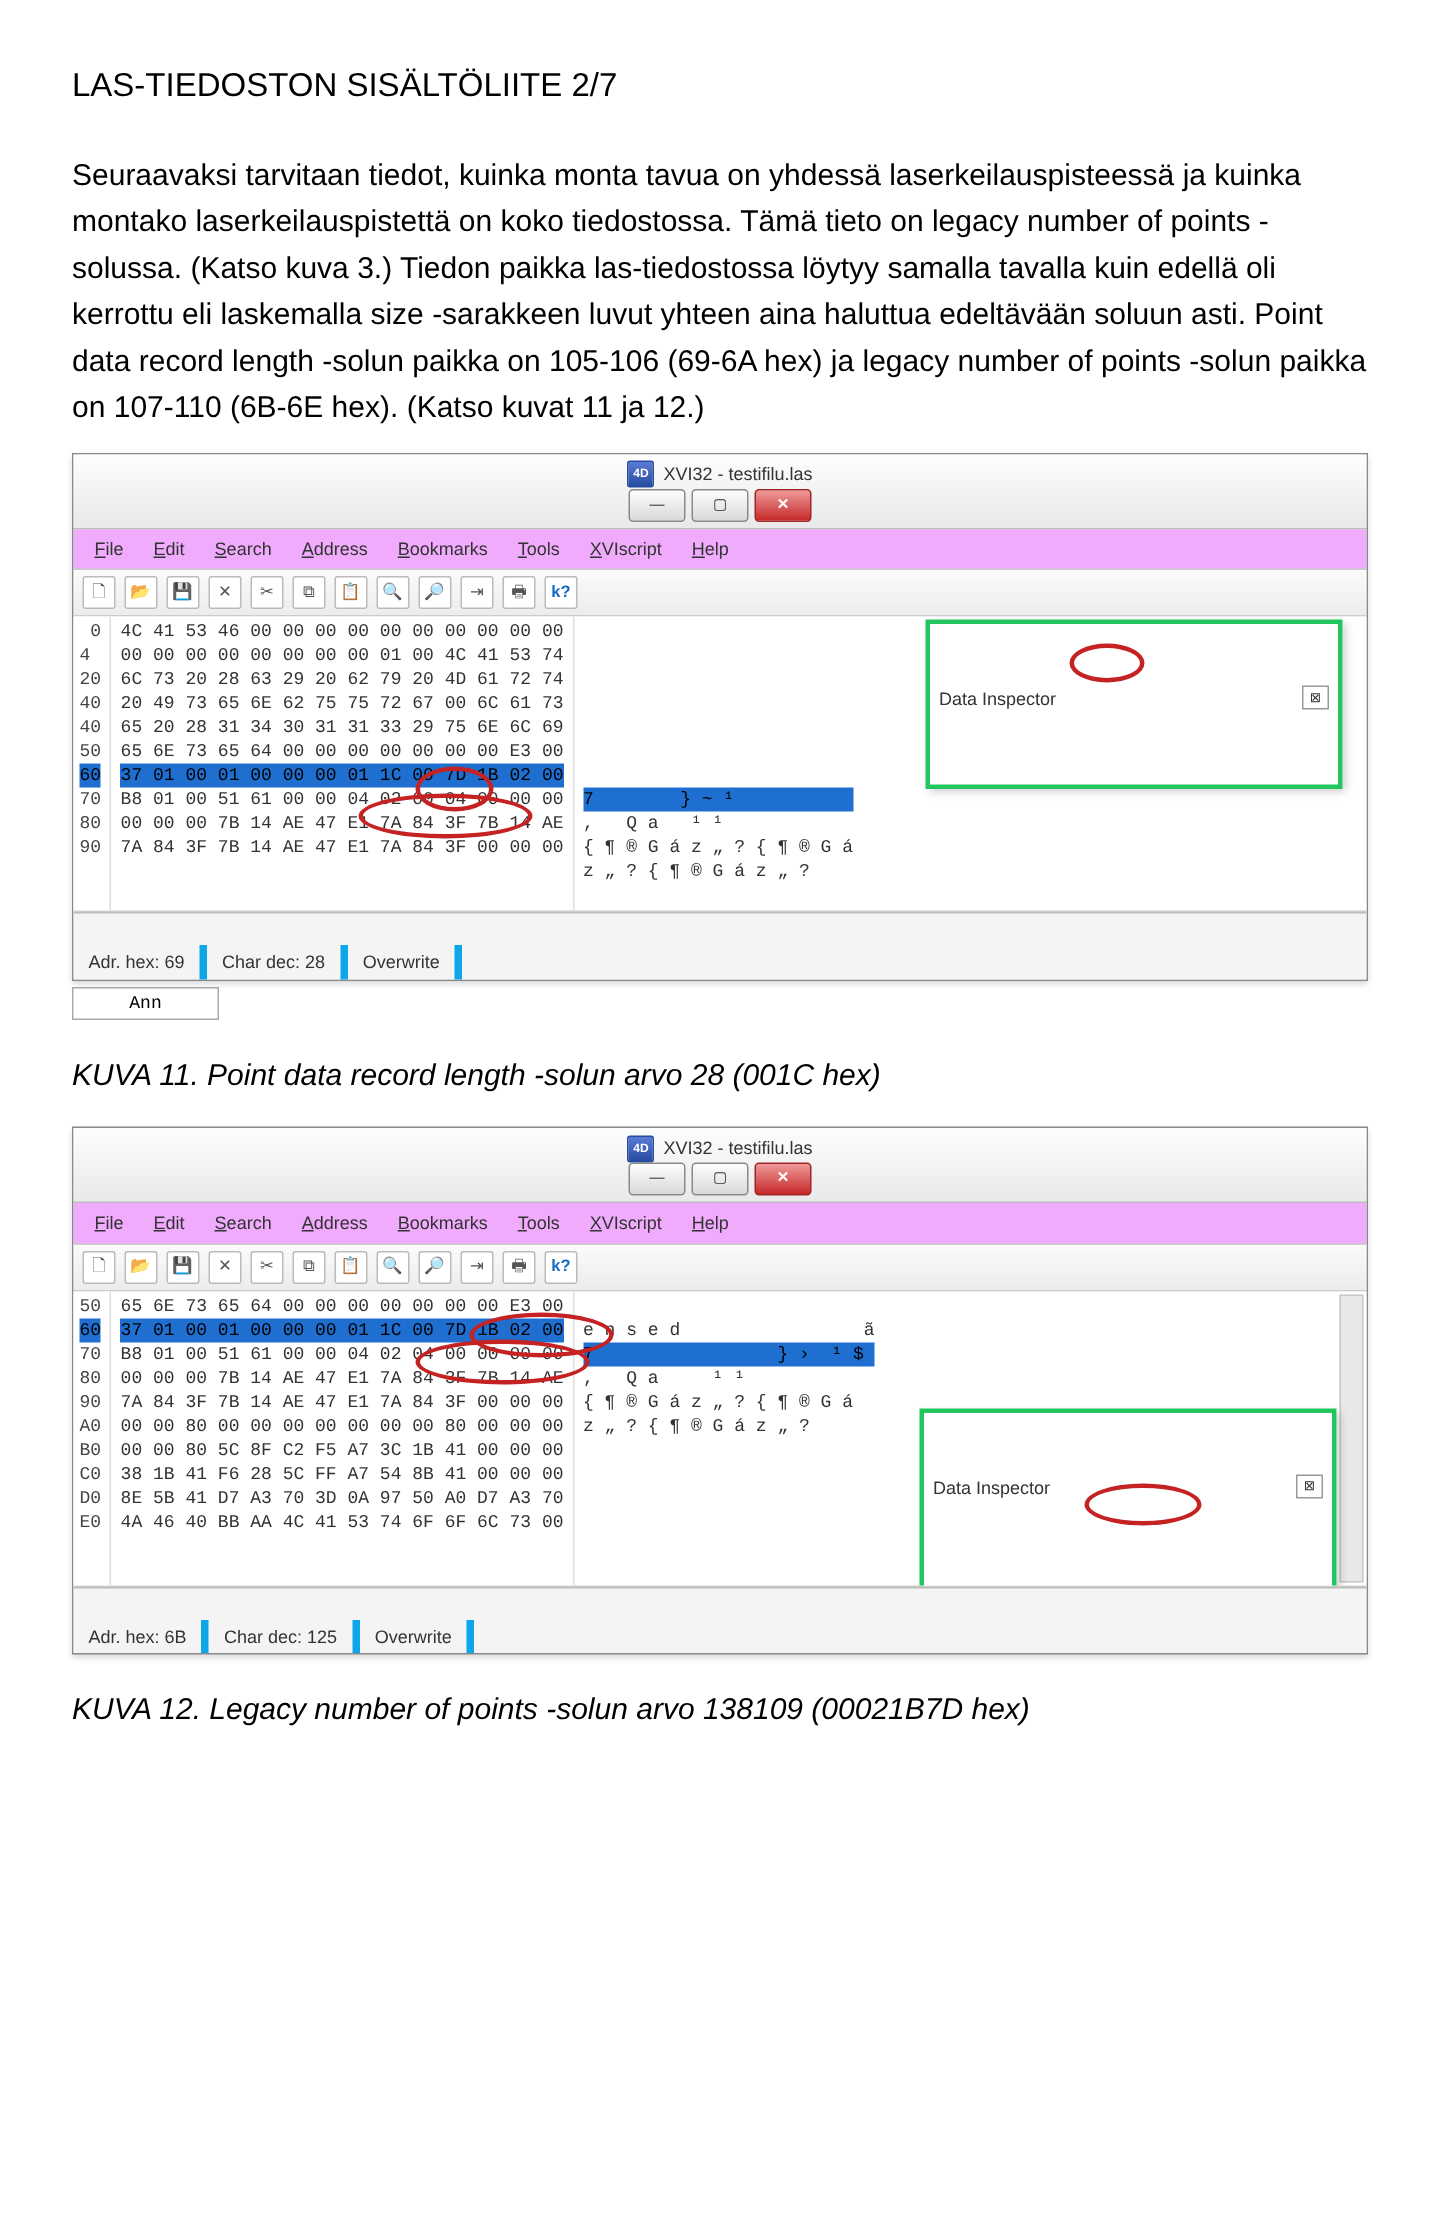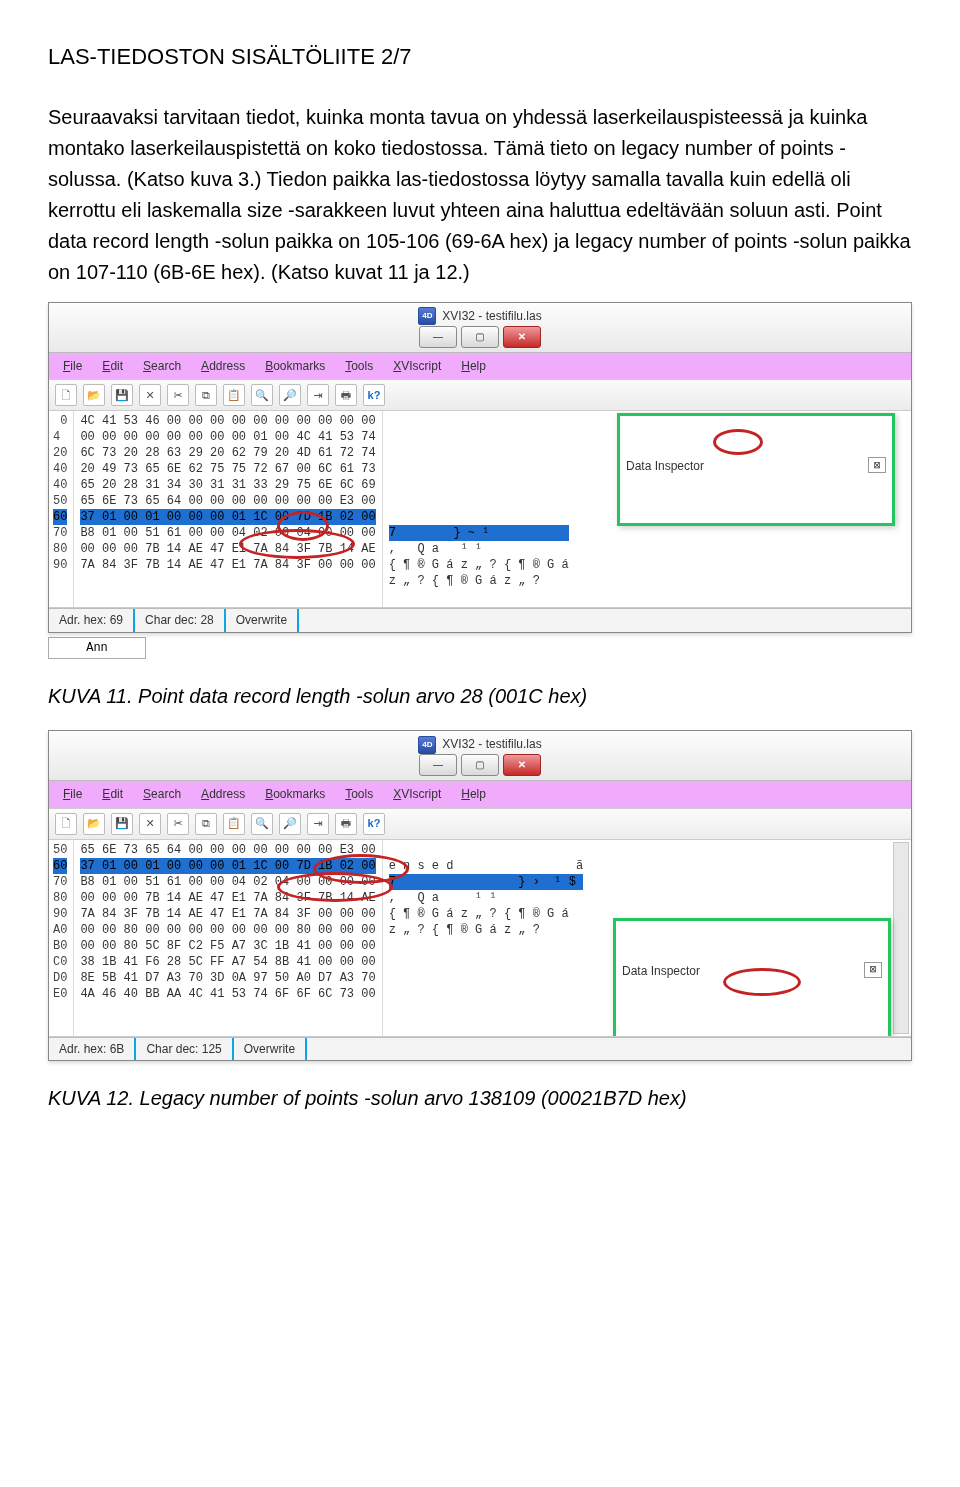--- a/index.html
+++ b/index.html
@@ -92,21 +92,21 @@
   }
   .hexarea .col-hex  { padding:2px 6px; border-right:1px solid #ddd; }
   .hexarea .col-ascii{ padding:18px 6px; }
   .hexarea .row { line-height:16px; height:16px; }
   .row.sel { background:#1f6fd1; color:#000000; }
   .statusbar {
     display:flex; gap:0; background:#f4f4f4;
     padding:0; border-top:1px solid #bbb; font-size:12px;
   }
   .statusbar .cell {
-    padding:2px 10px; border-right:2px solid #0ea5e9;
+    padding:2px 10px; border-right:5px solid #0ea5e9;margin-top:21px;
   }
 
   
   .inspector {
     position:absolute;
     border:3px solid #22c55e;
     background:#fff;
     font-family: Tahoma, sans-serif;
     font-size:12px;
     padding:2px 6px 6px 6px;

